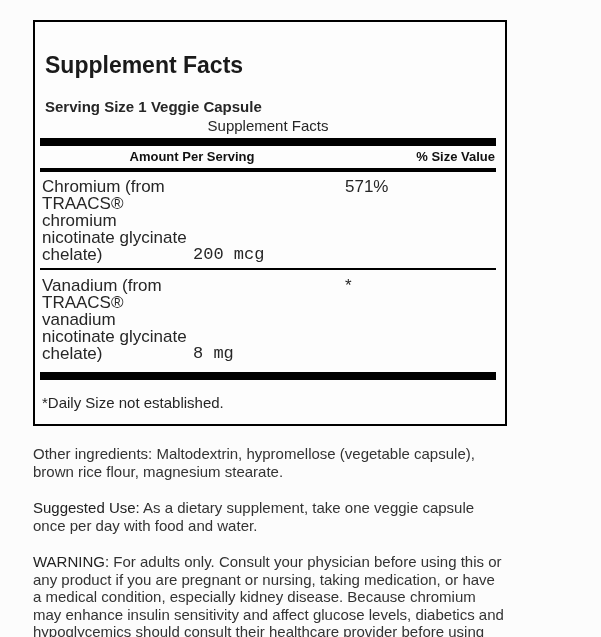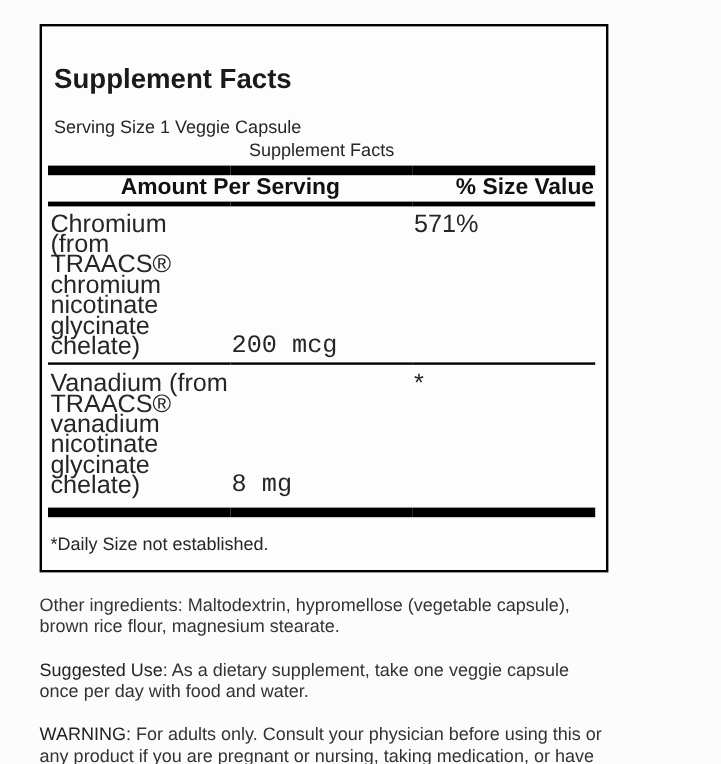--- a/index.html
+++ b/index.html
@@ -31,52 +31,53 @@
   .facts-title {
     font-size: 23px;
     font-weight: bold;
     color: #1a1a1a;
     margin: 30px 0 0 5px;
     line-height: 26px;
   }
   .serving {
     margin: 20px 0 2px 5px;
     line-height: 17px;
+    font-weight: bold;
   }
   table.facts {
     width: 100%;
     border-collapse: collapse;
     table-layout: fixed;
   }
   table.facts caption {
     text-align: center;
     font-size: 15px;
     line-height: 17px;
     padding: 0 0 4px 0;
     color: #262626;
   }
   thead tr {
     border-top: 8px solid #000;
     border-bottom: 4px solid #000;
   }
   thead th {
-    font-size: 19px;
+    font-size: 13px;
     font-weight: bold;
     color: #111;
     padding: 2px 0 2px 0;
     line-height: 18px;
   }
   th.amount-header { text-align: center; }
   th.dv-header     { text-align: right; padding-right: 1px; }
 
   tbody tr.nutrient-row-1 { border-bottom: 2px solid #000; }
   tbody tr.nutrient-row-2 { border-bottom: 8px solid #000; }
 
   tbody td {
-    font-size: 21px;
+    font-size: 17px;
     line-height: 17px;
     padding-top: 6px;
     padding-bottom: 5px;
   }
   tbody tr.nutrient-row-2 td {
     padding-top: 7px;
     padding-bottom: 10px;
   }
   td.name   { width: 60%; padding-left: 2px; }
   td.amount { width: 16%; text-align: left; vertical-align: bottom; padding-right: 20px; font-family: Liberation Mono, monospace; }

